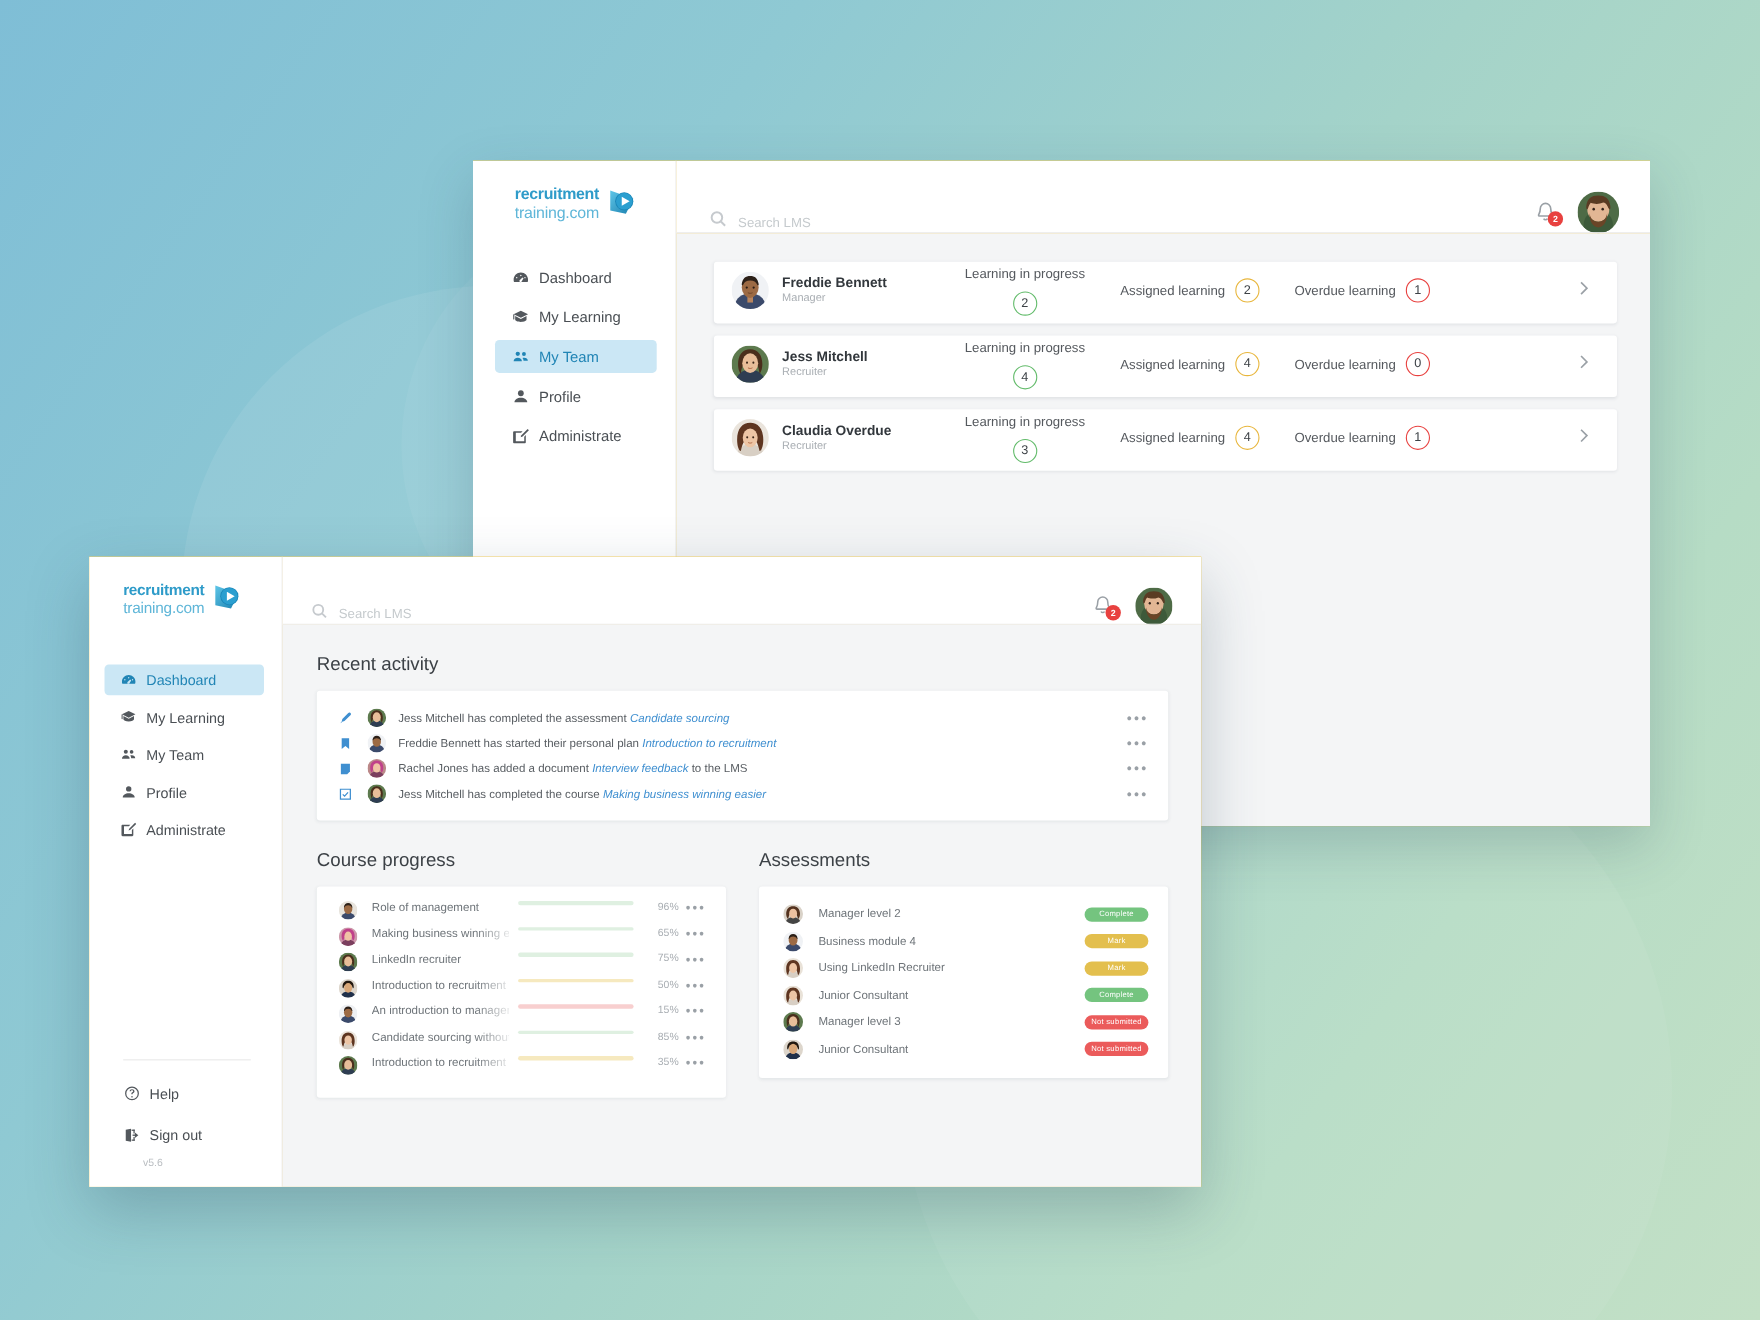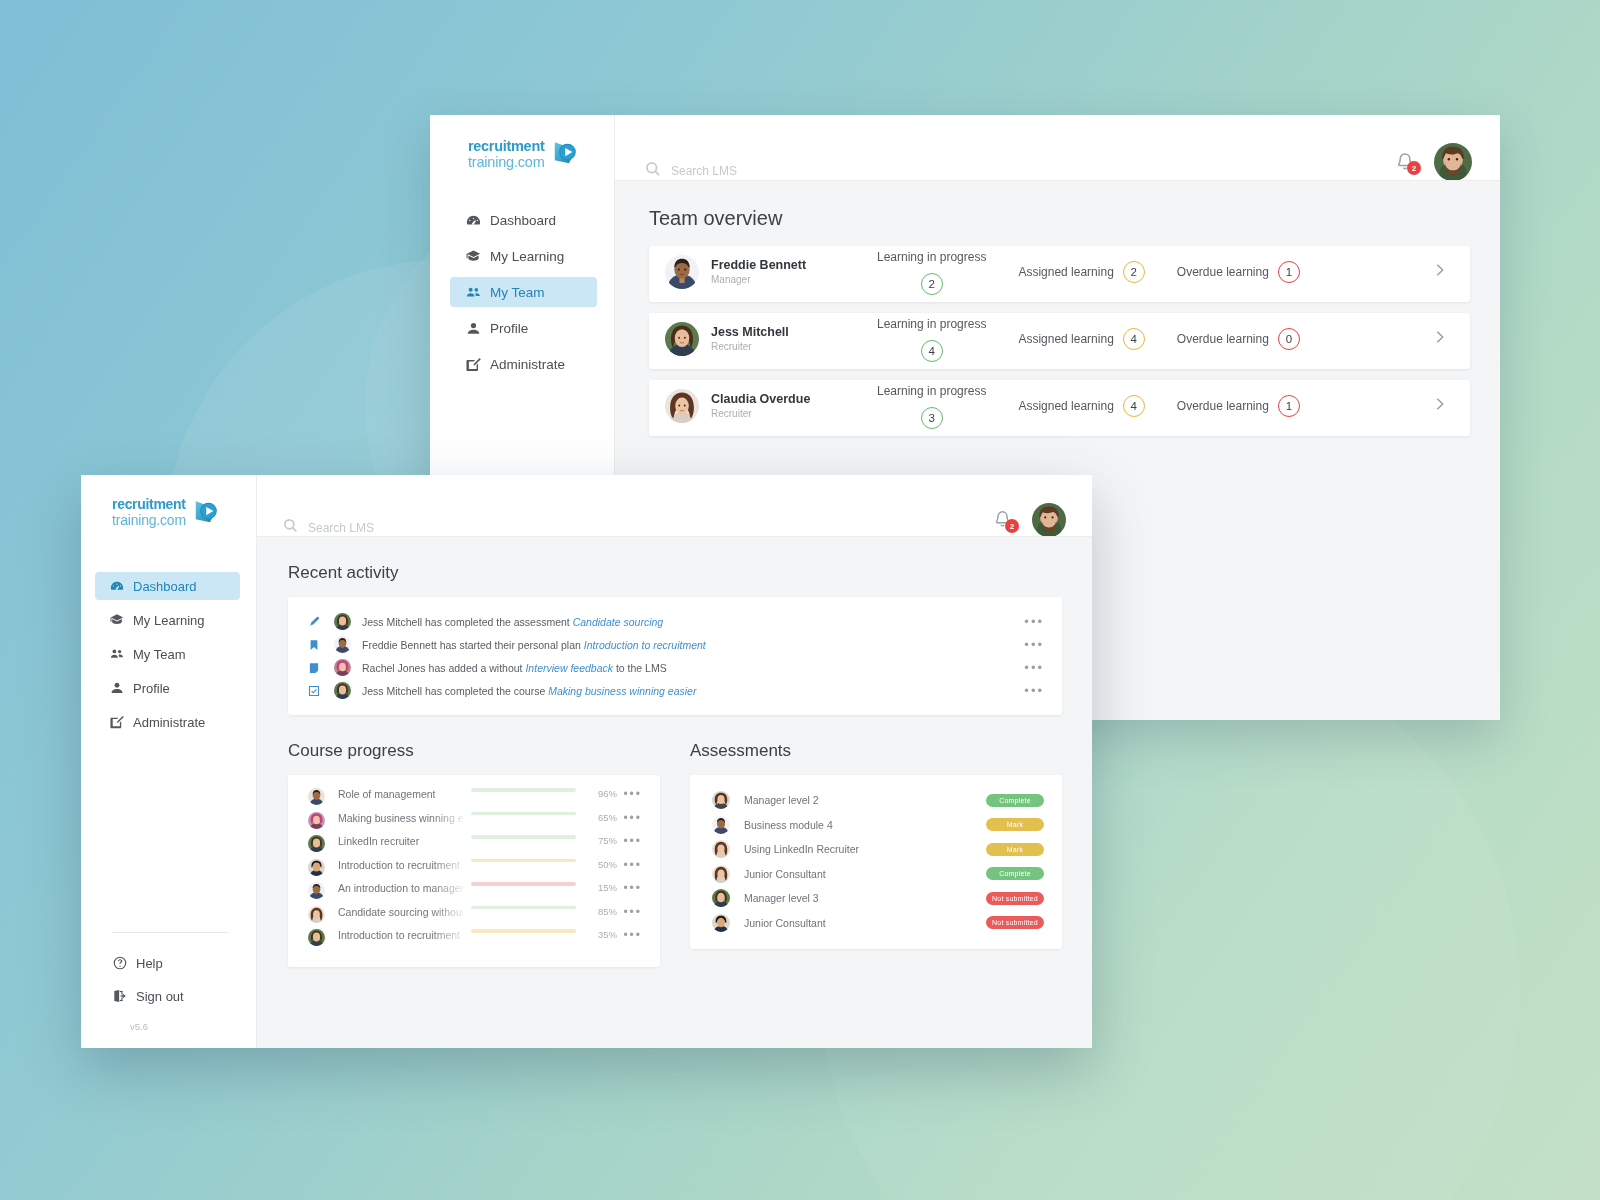--- a/index.html
+++ b/index.html
@@ -15,20 +15,21 @@
   .deco-1 { width: 560px; height: 560px; left: 165px; top: 260px; }
   .deco-2 { width: 430px; height: 430px; left: 365px; top: 190px; background: rgba(255,255,255,0.055); }
   .deco-3 { width: 700px; height: 700px; left: 820px; top: 640px; background: rgba(255,255,255,0.06); }
 
   
   .window {
     position: absolute;
     background: #eab308;
     display: flex;
     overflow: hidden;
+    margin-top: 31px;
   }
   .win-back {
     left: 430px; top: 115px; width: 1070px; height: 605px;
     box-shadow: 0 18px 46px rgba(40,70,90,0.22);
   }
   .win-front {
     left: 81px; top: 475px; width: 1011px; height: 573px;
     box-shadow: 0 22px 54px rgba(40,70,90,0.28);
     z-index: 5;
   }
@@ -76,21 +77,21 @@
   .nav-ico { width: 15px; height: 15px; display:flex; align-items:center; justify-content:center; flex: 0 0 15px; }
   .nav-ico svg { fill: #53585d; }
 
   .side-bottom { margin-top: auto; padding: 0 0 16px 0; }
   .side-div { height: 1px; background: #e8e8e8; margin: 0 28px 18px 31px; }
   .side-link {
     display:flex; align-items:center; gap: 9px;
     font-size: 13px; color: #4a4f54; padding: 0 0 0 31px; height: 24px;
     cursor: pointer;
   }
-  .side-link + .side-link { margin-top: 9px; }
+  .side-link + .side-link { margin-top: 9px; align-items: flex-end; }
   .side-link .nav-ico svg { fill: #53585d; }
   .version { font-size: 9.5px; color: #b9bdc1; padding-left: 49px; margin-top: 13px; }
 
   
   .main { flex: 1 1 auto; display: flex; flex-direction: column; min-width: 0; }
   .topbar {
     background: #fff; display: flex; align-items: flex-end;
     flex: 0 0 auto; position: relative;
   }
   .win-back .topbar { height: 66px; padding: 0 28px 0 30px; }
@@ -318,21 +319,20 @@
             <path d="M8.5 14c1-7 4.5-10 11.5-10s10.5 3 11.5 10c.5 3.5-.8 4-1.7 2.2-1-2-2-5-5-5.5-4 1.8-9 1.6-12 .2-1.2 1.4-2 3.5-2.6 5.3-.7 1.9-2 1.3-1.7-2.2z" fill="#5a3b23"></path>
             <path d="M11.5 21c0 8 3.5 13.5 8.5 13.5S28.5 29 28.5 21c-1 5-3.4 8-8.5 8s-7.5-3-8.5-8z" fill="#6a4527"></path>
             <ellipse cx="15.6" cy="17" rx="1.2" ry="1.3" fill="#32221a"></ellipse>
             <ellipse cx="24.2" cy="17" rx="1.2" ry="1.3" fill="#32221a"></ellipse>
           </svg>
         </div>
       </div>
     </div>
 
     <div class="content">
-      <div class="section-title">Team overview</div>
 
       <div class="team-row">
         <div class="team-av">
           <svg class="face" viewBox="0 0 40 40" preserveAspectRatio="xMidYMid slice">
             <rect width="40" height="40" fill="#f0f2f5"></rect>
             <ellipse cx="20" cy="36" rx="16" ry="13" fill="#3b4a6b"></ellipse>
             <rect x="17" y="26" width="6" height="7" fill="#b8855f"></rect>
             <ellipse cx="20" cy="17" rx="9" ry="11" fill="#9c6a44"></ellipse>
             <path d="M11 13c1-6 4-8.5 9-8.5s8 2.5 9 8.5c.3 2-1 2-1.6.6C26 11 24 9.5 20 9.5S14 11 12.6 13.6c-.6 1.4-1.9 1.4-1.6-.6z" fill="#2c2018"></path>
             <ellipse cx="16.3" cy="17" rx="1.2" ry="1.2" fill="#281a12"></ellipse>
@@ -620,21 +620,21 @@
               </svg>
           </span>
           <span class="activity-av">
             <svg class="face" viewBox="0 0 40 40" preserveAspectRatio="xMidYMid slice">
               <rect width="40" height="40" fill="#b88"></rect>
                 <ellipse cx="20" cy="38" rx="15" ry="12" fill="#7b3f5e"></ellipse>
               <path d="M6 19c0-11 6-16 14-16s14 5 14 16c0 6-3 10-4 10-2-9-4-12-10-12S12 20 10 29c-1 0-4-4-4-10z" fill="#c0418a"></path>
               <ellipse cx="20" cy="19" rx="8" ry="10" fill="#f0c3a5"></ellipse>
             </svg>
           </span>
-          <span class="activity-text"><span>Rachel Jones has added a without </span><a>Interview feedback</a><span> to the LMS</span></span>
+          <span class="activity-text"><span>Rachel Jones has added a document </span><a>Interview feedback</a><span> to the LMS</span></span>
           <span class="dots">•••</span>
         </div>
 
         <div class="activity-row">
           <span class="activity-ico">
             <svg width="12" height="12" viewBox="0 0 16 16">
                 <path d="M2 2h12v12H2z" fill="none" stroke="#3f8fd0" stroke-width="1.5"></path>
                 <path d="M4.8 8.2 7 10.4l4.2-4.6" fill="none" stroke="#3f8fd0" stroke-width="1.5"></path>
               </svg>
           </span>

